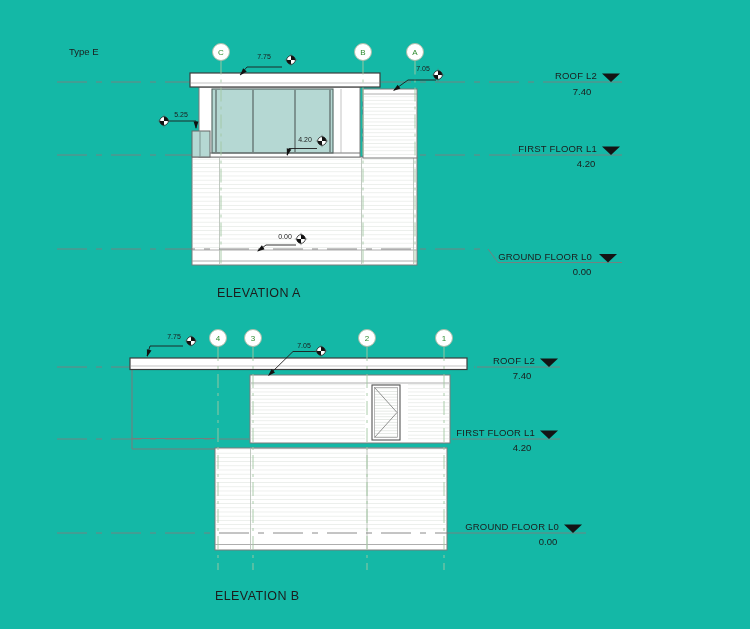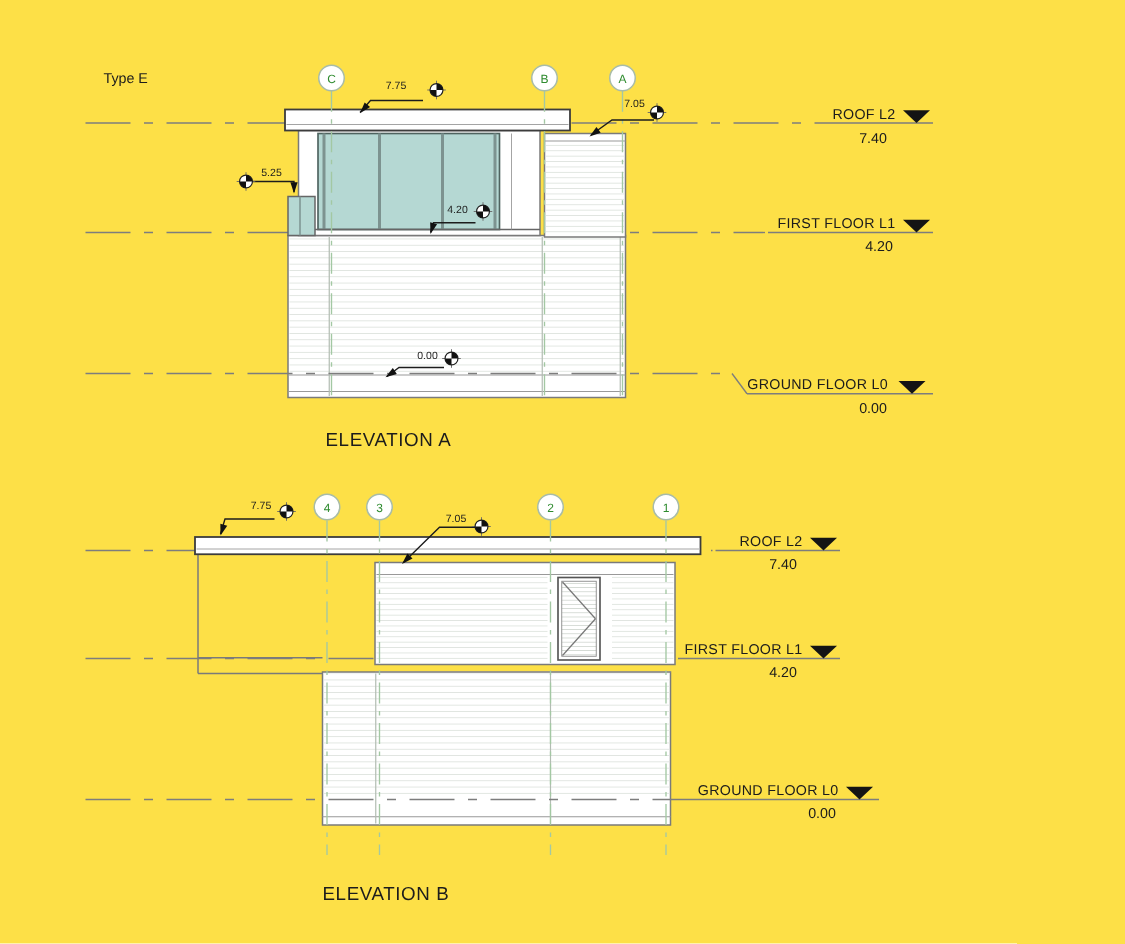--- a/index.html
+++ b/index.html
@@ -1,16 +1,16 @@
 <!DOCTYPE html>
 <html><head>
 <meta charset="utf-8">
 <style>
   html,body{margin:0;padding:0;background:#ffffff;}
-  .canvas{position:relative;width:750px;height:629px;background:#fde047;overflow:hidden;}
+  .canvas{position:relative;width:750px;height:629px;background:#14b8a6;overflow:hidden;}
   svg{display:block;}
   svg text{font-family:"Liberation Sans","DejaVu Sans",sans-serif;}
   .type-label{font-size:9.5px;fill:#1c1c1c;}
   .ttl{font-size:12.5px;fill:#1c1c1c;letter-spacing:.4px;}
   .lvl-name{font-size:9.5px;fill:#1c1c1c;letter-spacing:.2px;}
   .lvl-val{font-size:9.5px;fill:#1c1c1c;}
   .dim{font-size:7px;fill:#1c1c1c;}
   .bubble{fill:#fff;stroke:#a8bca8;stroke-width:1;}
   .bubble-txt{font-size:8px;text-anchor:middle;}
   .lvl-dash{stroke:#7d7d7d;stroke-width:.9;stroke-dasharray:30 9 6 9;fill:none;}

